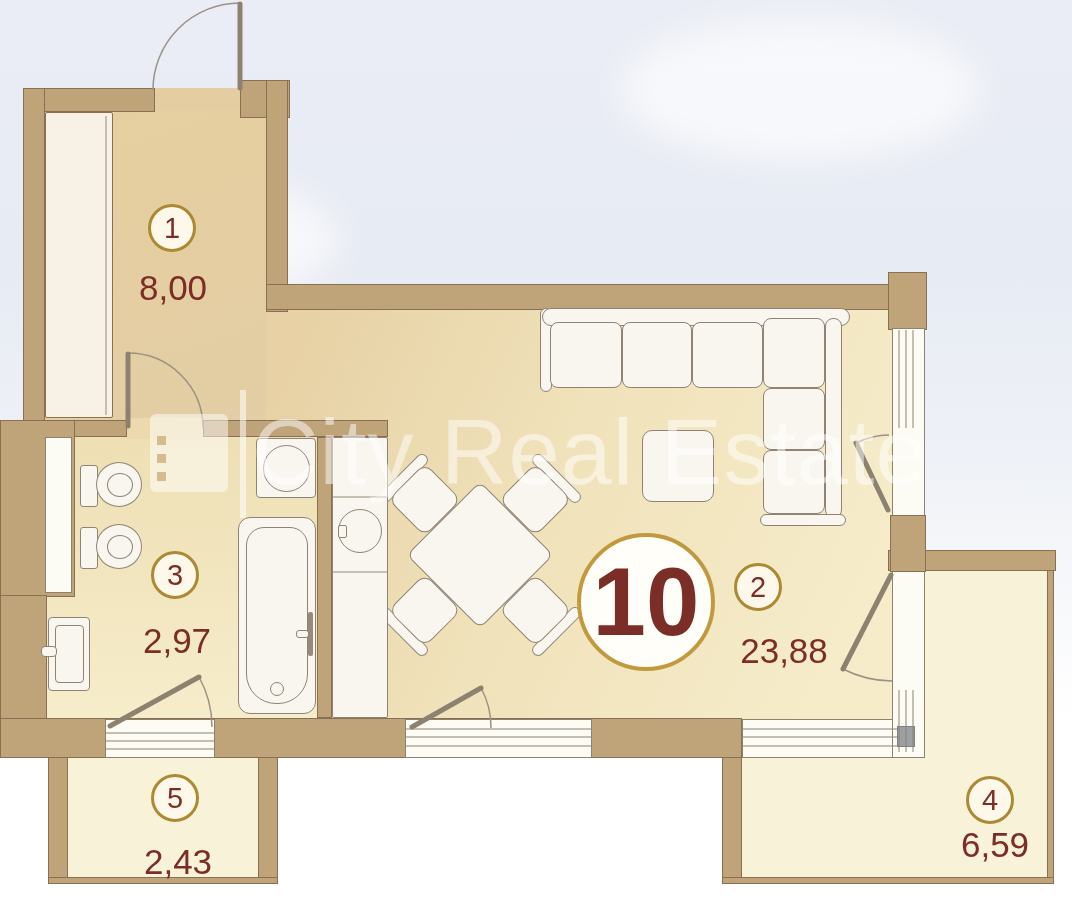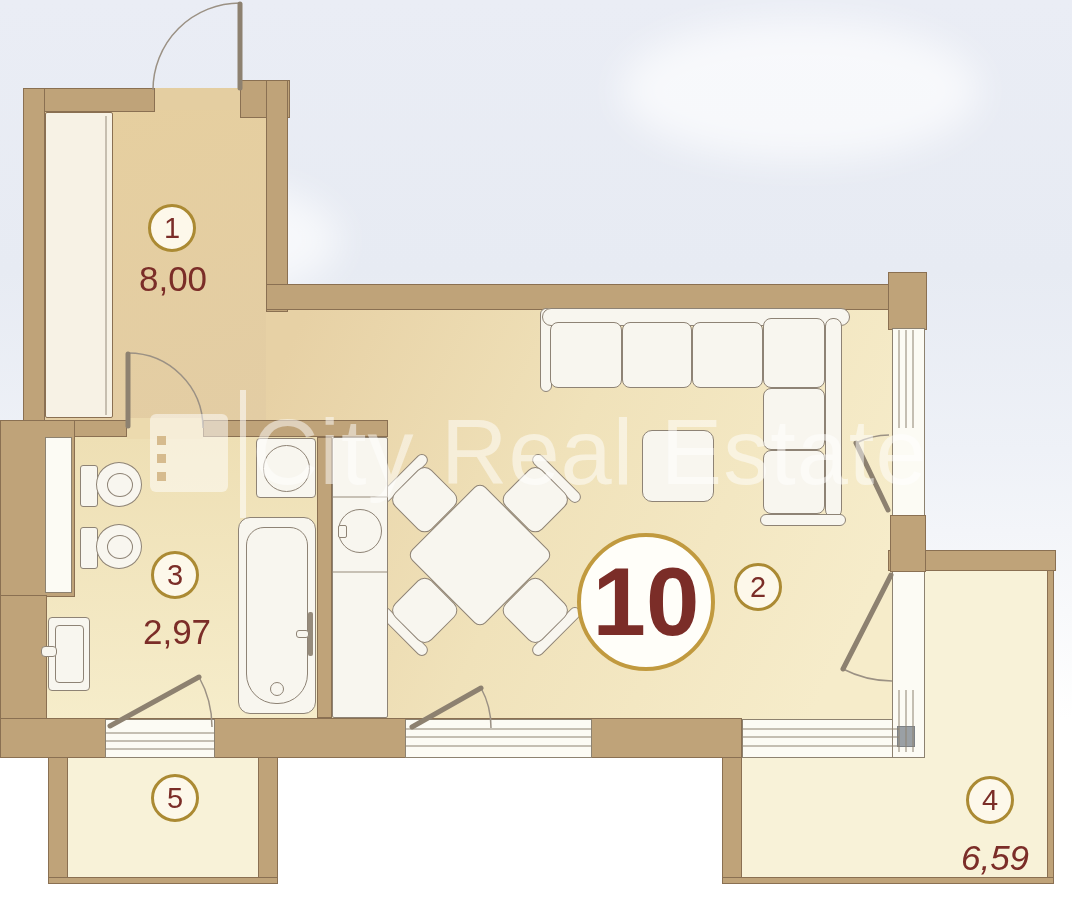--- a/index.html
+++ b/index.html
@@ -7,21 +7,21 @@
         font-family:"Liberation Sans", sans-serif;
         background:linear-gradient(180deg,#eaedf5 0%,#e7ebf3 30%,#eef1f7 50%,#f8f9fb 68%,#ffffff 80%);}
   .cloud{position:absolute;border-radius:50%;filter:blur(18px);background:rgba(255,255,255,.65);}
   .fl,.w,.win,.fu,.abs{position:absolute;box-sizing:border-box;}
   .w{background:#bfa379;border:1px solid #8a7052;}
   .win{background:#fcfbf4;border:1px solid #8d8270;}
   .fu{background:#f8f6ef;border:1.5px solid #8e8375;border-radius:8px;}
   .badge{position:absolute;width:48px;height:48px;border-radius:50%;background:#fdf8ea;
          border:3px solid #ab8a33;display:flex;align-items:center;justify-content:center;
          color:#7b2d28;font-size:29px;box-sizing:border-box;}
-  .area{position:absolute;color:#7b2d28;font-size:35px;text-align:center;}
+  .area{position:absolute;color:#7b2d28;font-size:35px;text-align:center;margin-top:9px;}
   #apt-badge{position:absolute;left:577px;top:533px;width:138px;height:138px;border-radius:50%;
          background:#fffef9;border:4px solid #c19a3f;display:flex;align-items:center;justify-content:center;
          color:#7b2d28;font-size:96px;font-weight:600;box-sizing:border-box;}
   #svg-overlay{position:absolute;left:0;top:0;width:1072px;height:900px;pointer-events:none;}
   #watermark{position:absolute;left:150px;top:388px;display:flex;align-items:flex-start;pointer-events:none;}
   #wm-box{position:relative;width:78px;height:78px;margin-top:26px;border-radius:6px;background:rgba(255,255,255,.5);}
   .wm-sq{position:absolute;left:7px;width:9px;height:9px;background:rgba(208,178,128,.85);}
   #wm-bar{width:6px;height:128px;margin:2px 6px 0 12px;background:rgba(255,255,255,.55);}
   #wm-text{font-size:92px;font-weight:300;letter-spacing:1px;color:rgba(255,255,255,.5);
            white-space:nowrap;line-height:128px;text-align:center;}
@@ -171,34 +171,36 @@
   </svg>
 
   <div class="badge" style="left:148px;top:204px;">
     <span>1</span>
   </div>
   <div class="area" style="left:108px;top:259px;width:130px;">8,00</div>
 
   <div class="badge" style="left:734px;top:563px;">
     <span>2</span>
   </div>
+  <div class="area" style="left:709px;top:622px;width:150px;">23,88</div>
 
   <div class="badge" style="left:151px;top:551px;">
     <span>3</span>
   </div>
   <div class="area" style="left:112px;top:612px;width:130px;">2,97</div>
 
   <div class="badge" style="left:966px;top:776px;">
     <span>4</span>
   </div>
-  <div class="area" style="left:925px;top:838px;width:140px;font-style:italic;">6,59</div>
+  <div class="area" style="left:925px;top:816px;width:140px;">6,59</div>
 
   <div class="badge" style="left:151px;top:774px;">
     <span>5</span>
   </div>
+  <div class="area" style="left:113px;top:833px;width:130px;">2,43</div>
 
   <div id="apt-badge">
     <span>10</span>
   </div>
 
   <div id="watermark">
     <div id="wm-box">
       <div class="wm-sq" style="top:22px;"></div>
       <div class="wm-sq" style="top:40px;"></div>
       <div class="wm-sq" style="top:58px;"></div>

